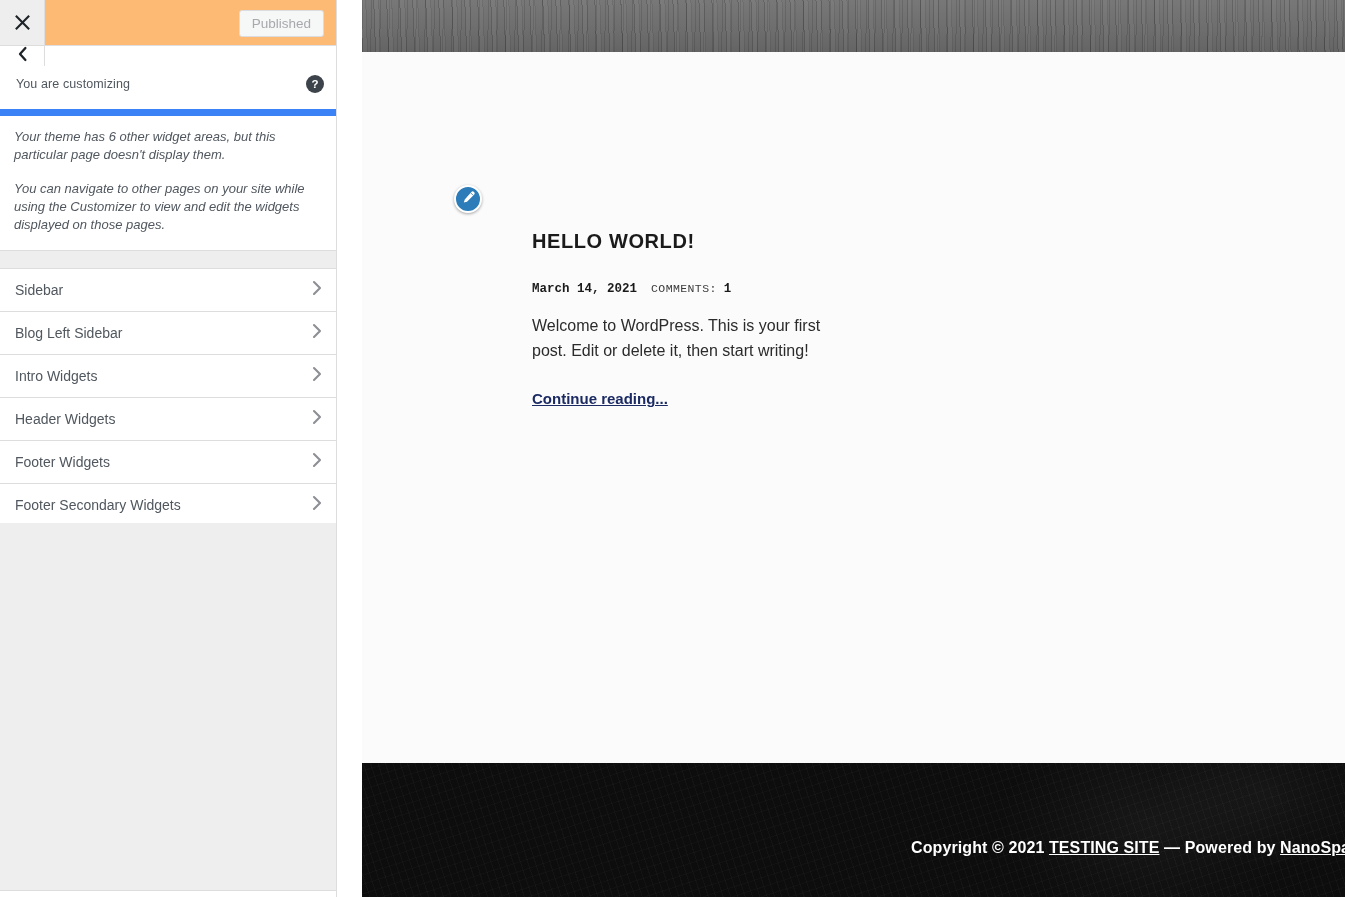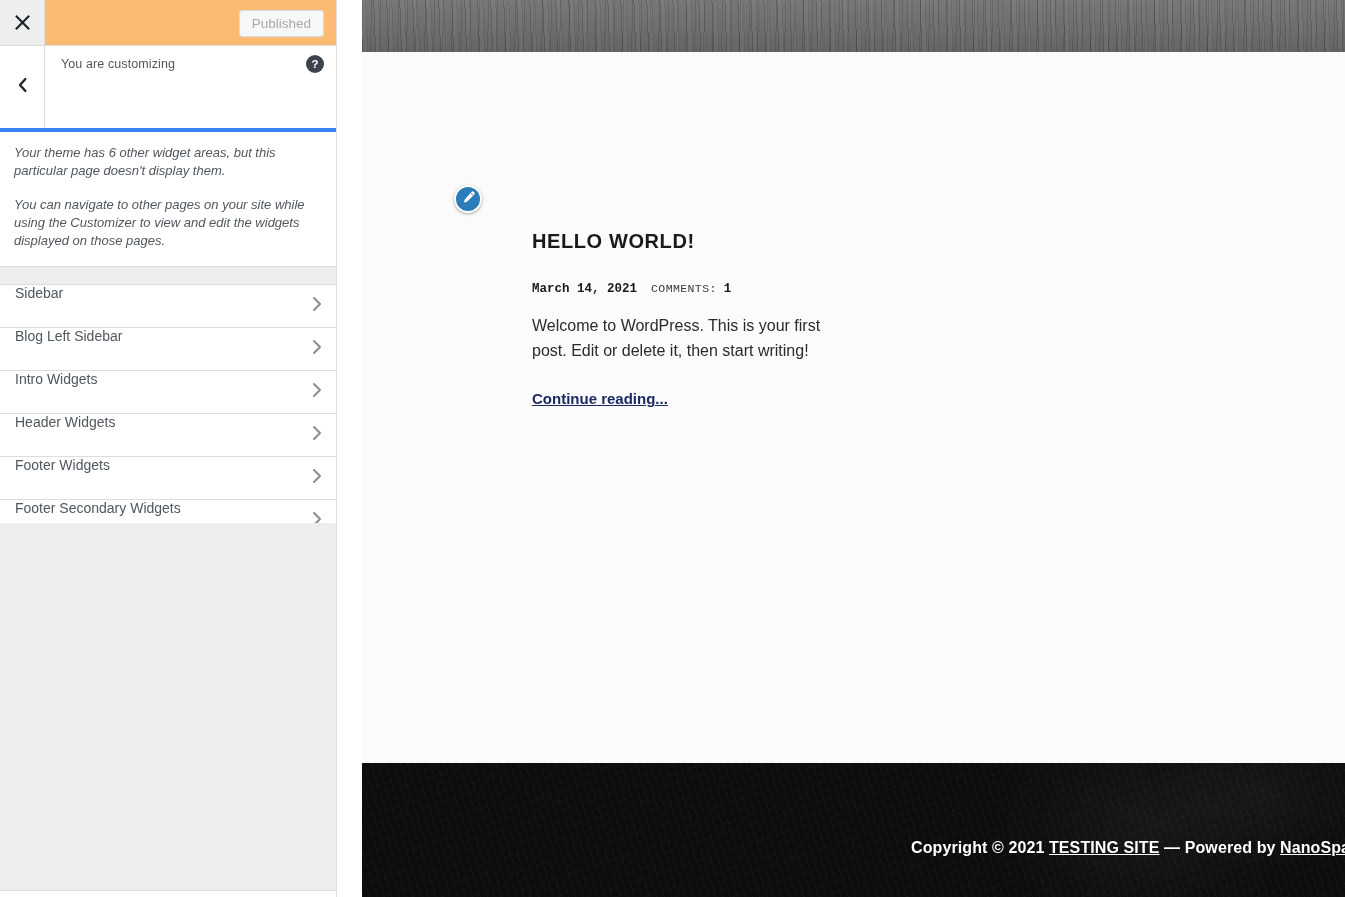--- a/index.html
+++ b/index.html
@@ -46,24 +46,25 @@
     color: #a7aaad;
     font-size: 13.5px;
     line-height: 25px;
     cursor: default;
     white-space: nowrap;
   }
 
   
   .cz-panel-header {
     position: relative;
-    height: 86px;
-    background: #ffffff;
-    border-bottom: 4px solid #3b82f6;
+    height: 70px;
+    background: #ffffff;
+    border-bottom: 7px solid #3b82f6;
     display: flex;
+    flex-direction: column;
   }
   .cz-back {
     width: 45px;
     min-width: 45px;
     border-right: 1px solid #dddddd;
     display: flex; align-items: center; justify-content: center;
     cursor: pointer;
     background: #ffffff;
   }
   .cz-head-text {
@@ -113,21 +114,21 @@
   }
 
   
   .cz-list { background: #ffffff; }
   .cz-list-item {
     position: relative;
     height: 43px;
     border-bottom: 1px solid #dddddd;
     background: #ffffff;
     display: flex;
-    align-items: flex-start;
+    align-items: center;
     padding: 0 15px;
     cursor: pointer;
   }
   .cz-list-label {
     font-size: 14px;
     color: #50575e;
     font-weight: 400;
   }
   .cz-chevron {
     position: absolute;

